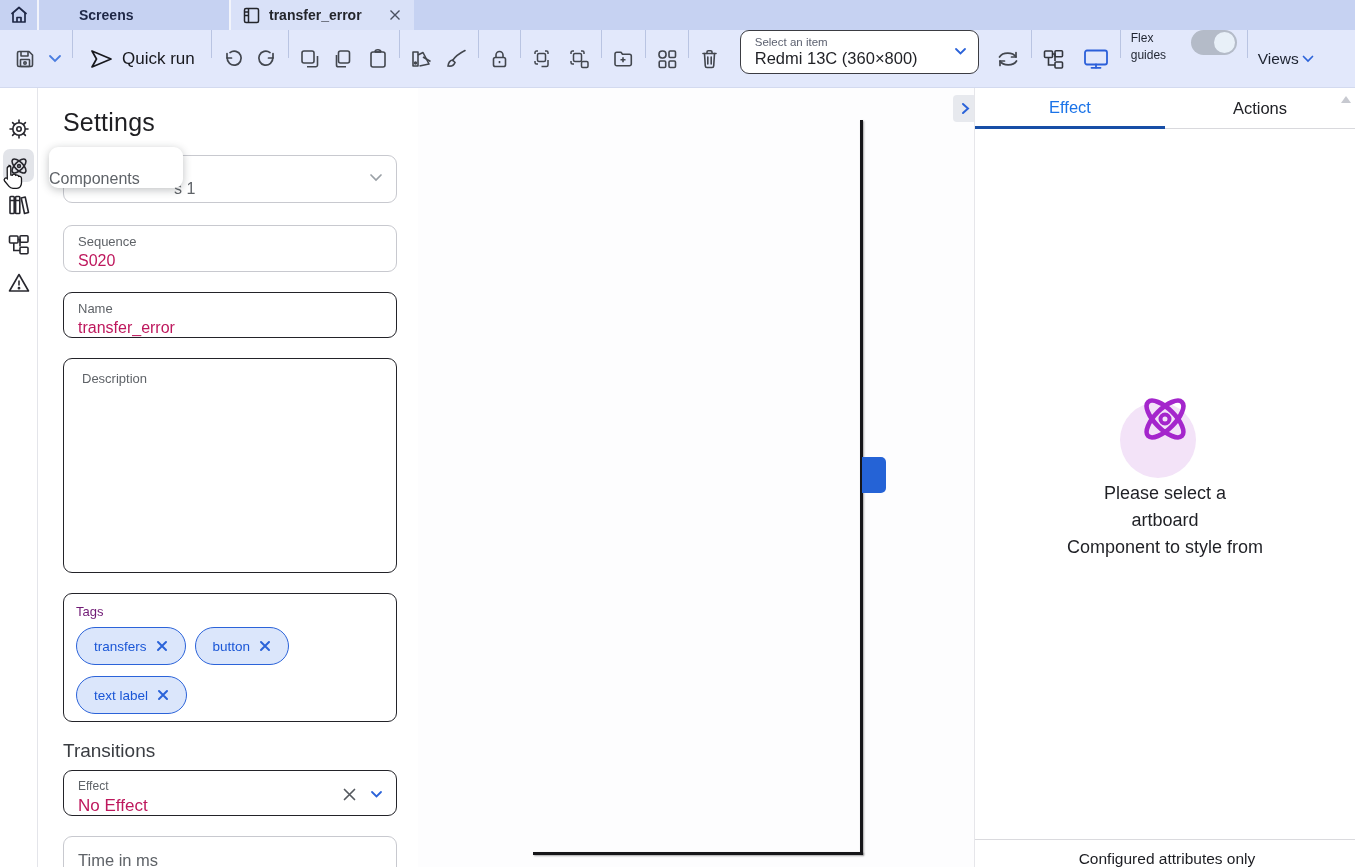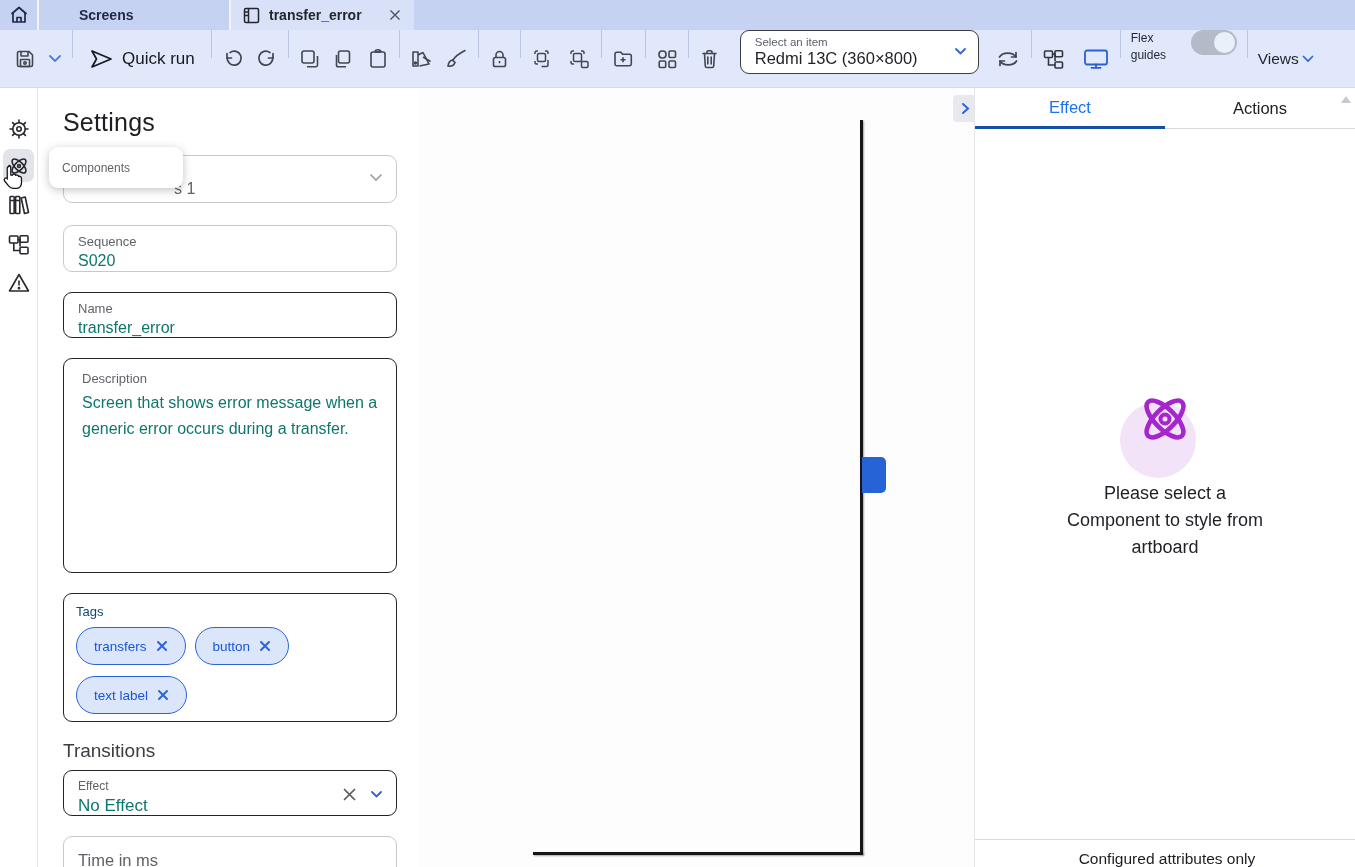--- a/index.html
+++ b/index.html
@@ -37,23 +37,23 @@
   .settings { position:absolute; left:39px; top:88px; width:422px; height:779px; background:#fff; border-right:1px solid #e4e5ea; overflow:hidden; }
   .canvas { position:absolute; left:418px; top:88px; width:556px; height:779px; background:#fdfdfe; }
   .rightpanel { position:absolute; left:974px; top:88px; width:381px; height:779px; background:#fff; border-left:1px solid #e6e6ea; }
 
   
   .s-title { position:absolute; left:24px; top:20px; font-size:25px; color:#1e1e22; letter-spacing:.2px; }
   .field { position:absolute; left:24px; width:334px; background:#fff; border-radius:9px; padding:8px 14px; }
   .b-light { border:1px solid #c8c9cf; }
   .b-dark { border:1.6px solid #232329; }
   .flabel { font-size:13px; color:#5f6368; }
-  .fvalue { font-size:16px; color:#0f766e; margin-top:3px; }
+  .fvalue { font-size:16px; color:#be185d; margin-top:3px; }
   .chev-abs { position:absolute; right:13px; }
-  .tooltip { position:absolute; left:10px; top:59px; width:134px; height:41px; background:#fff; border-radius:9px; box-shadow:0 2px 9px rgba(60,64,67,.32); display:flex; align-items:center; padding-left:13px; font-size:12px; color:#5f6368; z-index:5; }
+  .tooltip { position:absolute; left:10px; top:59px; width:134px; height:41px; background:#fff; border-radius:9px; box-shadow:0 2px 9px rgba(60,64,67,.32); display:flex; align-items:flex-end; font-size:16px; color:#5f6368; z-index:5; }
   .chips { display:flex; flex-wrap:wrap; gap:11px 9px; margin-top:8px; padding-bottom:6px; }
   .chip { display:flex; align-items:center; gap:9px; height:38px; padding:0 17px; border:1px solid #2b63d9; border-radius:19px; background:#dbe6fb; color:#1a56d6; font-size:13.5px; font-weight:500; cursor:pointer; }
   .transitions-h { position:absolute; left:24px; top:652px; font-size:19px; color:#3a3d42; }
   .effect-icons { position:absolute; right:13px; top:16px; display:flex; align-items:center; gap:13px; }
 
   
   .ab-v { position:absolute; left:442px; top:32px; width:2.5px; height:734px; background:#161619; box-shadow:1px 1px 2px rgba(0,0,0,.35); }
   .ab-h { position:absolute; left:115px; top:764px; width:330px; height:2.5px; background:#161619; box-shadow:1px 1px 2px rgba(0,0,0,.35); }
   .ab-handle { position:absolute; left:444px; top:369px; width:24px; height:36px; background:#2563d6; border-radius:0 5px 5px 0; cursor:pointer; }
   .expand-btn { position:absolute; left:535px; top:7px; width:24px; height:27px; background:#e7e9ee; border-radius:4px; display:flex; align-items:center; justify-content:center; cursor:pointer; }
@@ -362,25 +362,24 @@
     <div class="fvalue">S020</div>
   </div>
 
   <div class="field b-dark" style="top:204px; height:46px;">
     <div class="flabel">Name</div>
     <div class="fvalue">transfer_error</div>
   </div>
 
   <div class="field b-dark" style="top:270px; height:215px; padding:12px 18px;">
     <div class="flabel">Description</div>
-    <div class="fvalue" style="line-height:26px; margin-top:4px;">Screen that shows error message when a generic error occurs during a transfer.</div>
   </div>
 
   <div class="field b-dark" style="top:505px; height:129px; padding:10px 10px 10px 12px;">
-    <div class="flabel" style="color:#0c4a6e">Tags</div>
+    <div class="flabel" style="color:#701a75">Tags</div>
     <div class="chips">
       <span class="chip">
         <span>transfers</span>
         <svg width="12" height="12" viewBox="0 0 12 12" stroke="#2b63d9" stroke-width="2" stroke-linecap="round">
             <path d="M2 2 L10 10 M10 2 L2 10"></path>
           </svg>
       </span>
       <span class="chip">
         <span>button</span>
         <svg width="12" height="12" viewBox="0 0 12 12" stroke="#2b63d9" stroke-width="2" stroke-linecap="round">
@@ -444,22 +443,22 @@
       <span class="atom-svg">
         <svg width="62" height="62" viewBox="0 0 62 62" fill="none" stroke="#a426cc" stroke-width="4.6">
             <ellipse cx="31" cy="31" rx="24" ry="10" transform="rotate(45 31 31)"></ellipse>
             <ellipse cx="31" cy="31" rx="24" ry="10" transform="rotate(-45 31 31)"></ellipse>
             <circle cx="31" cy="31" r="4.5" stroke-width="4"></circle>
           </svg>
       </span>
     </div>
     <div class="rp-text">
       <div>Please select a</div>
+      <div>artboard</div>
       <div>Component to style from</div>
-      <div>artboard</div>
     </div>
   </div>
 
   <div class="rp-footer">
     <span class="flab">Configured attributes only</span>
     <div class="toggle-off">
         <div class="knob"></div>
       </div>
   </div>
 </div>

